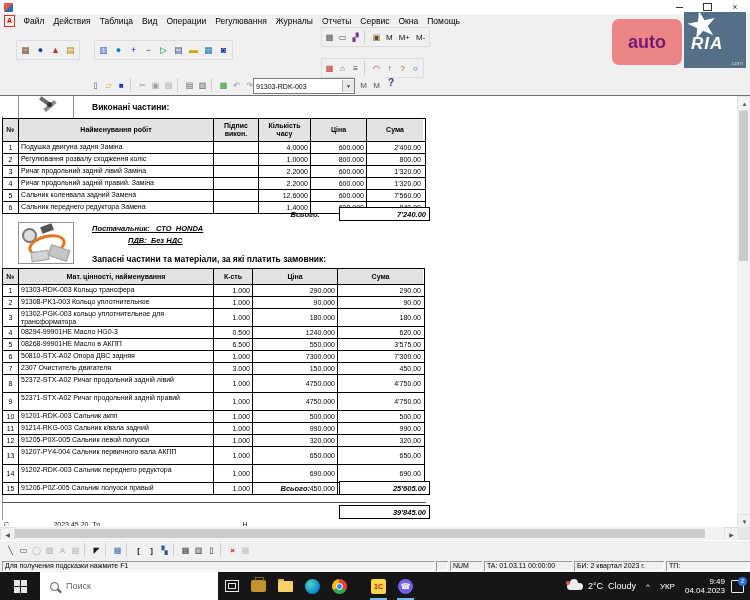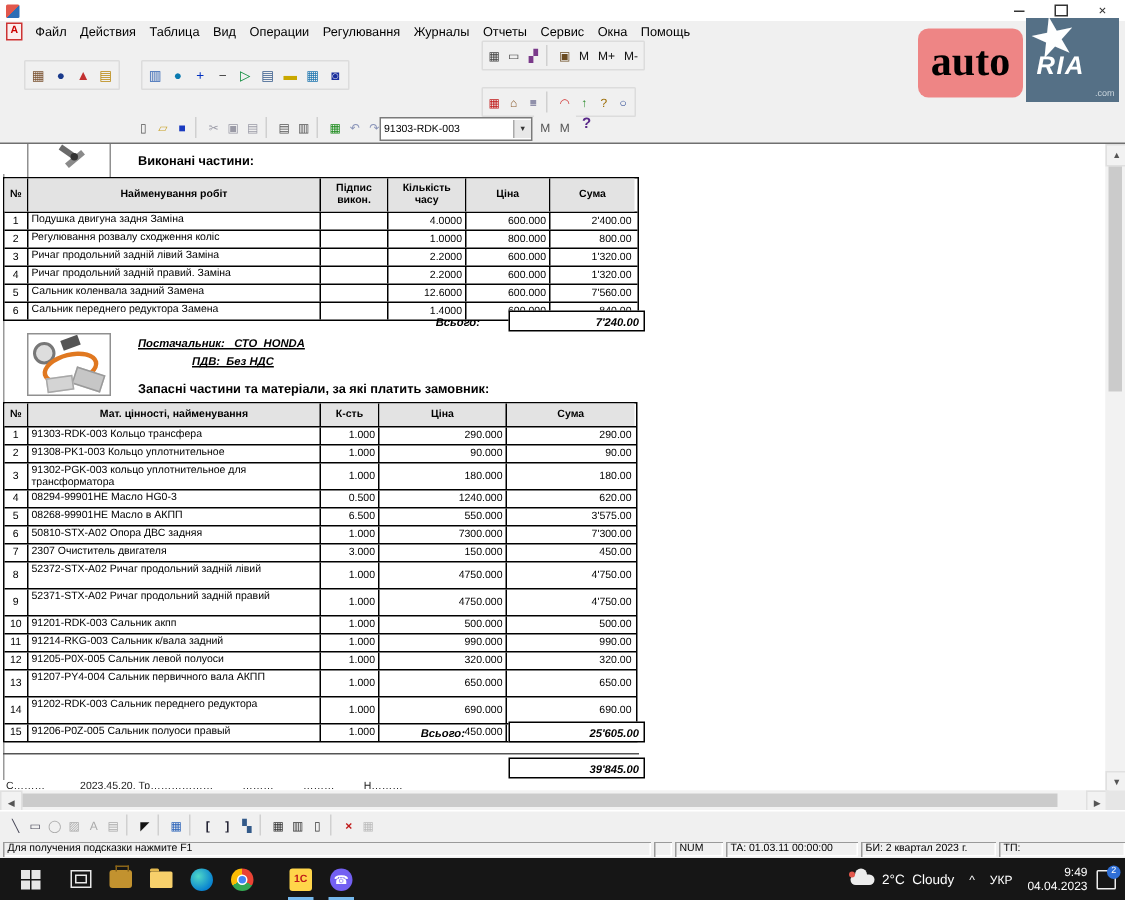--- a/index.html
+++ b/index.html
@@ -32,21 +32,21 @@
   #combo{position:absolute;left:253px;top:78px;width:100px;height:14px;background:#fff;border:1px solid #7a7a7a;
          display:flex;align-items:center;}
   #combo .val{flex:1;font-size:7px;padding-left:2px;white-space:nowrap;overflow:hidden;}
   #combo .drop{width:11px;height:12px;background:#e8e8e8;border-left:1px solid #aaa;font-size:5px;
                display:flex;align-items:center;justify-content:center;color:#333;}
   #help-btn{position:absolute;left:388px;top:77px;font-size:10px;font-weight:bold;color:#5a2a8a;}
   #toolbar-edge{left:0;top:95px;width:750px;height:1px;background:#707070;}
   
   #watermark{left:608px;top:12px;width:140px;height:56px;z-index:40;display:flex;}
   #wm-auto{position:absolute;left:4px;top:7px;width:70px;height:46px;background:#ee8585;border-radius:7px;
-           display:flex;align-items:center;justify-content:center;color:#000000;font-size:28px;font-weight:bold;font-family:Liberation Serif, serif;}
+           display:flex;align-items:center;justify-content:center;color:#701a75;font-size:18px;font-weight:bold;}
   #wm-ria{position:absolute;left:76px;top:0;width:62px;height:56px;background:#557086;overflow:hidden;}
   #wm-ria .star{position:absolute;left:2px;top:-8px;font-size:36px;color:#fff;transform:rotate(-12deg);}
   #wm-ria .ria{position:absolute;left:7px;top:22px;font-size:17px;font-weight:bold;font-style:italic;color:#fff;letter-spacing:1px;}
   #wm-ria .com{position:absolute;right:3px;bottom:2px;font-size:6px;color:#c9d4dc;}
   
   #docarea{left:0;top:96px;width:737px;height:431px;background:#ffffff;overflow:hidden;}
   #page-edge{position:absolute;left:2px;top:20px;width:1px;height:404px;background:#999;}
   .imgbox{position:absolute;background:#fff;border:1px solid #909090;}
   #toolimg{left:18px;top:-2px;width:54px;height:26px;border-top:none;overflow:hidden;}
   .tool-a{position:absolute;left:20px;top:6px;width:14px;height:4px;background:#6a6a6a;transform:rotate(35deg);}
@@ -488,20 +488,24 @@
 
   <div class="abs" id="taskbar">
     <div id="start-btn">
       <span id="start-logo">
           <i></i>
           <i></i>
           <i></i>
           <i></i>
         </span>
     </div>
+    <div id="tb-search">
+      <span class="mag"></span>
+      <span>Поиск</span>
+    </div>
     <div class="tb-slot">
         <span class="tv-icon"></span>
       </div>
     <div class="tb-slot">
         <span class="case-icon"></span>
       </div>
     <div class="tb-slot">
         <span class="folder-icon"></span>
       </div>
     <div class="tb-slot">

